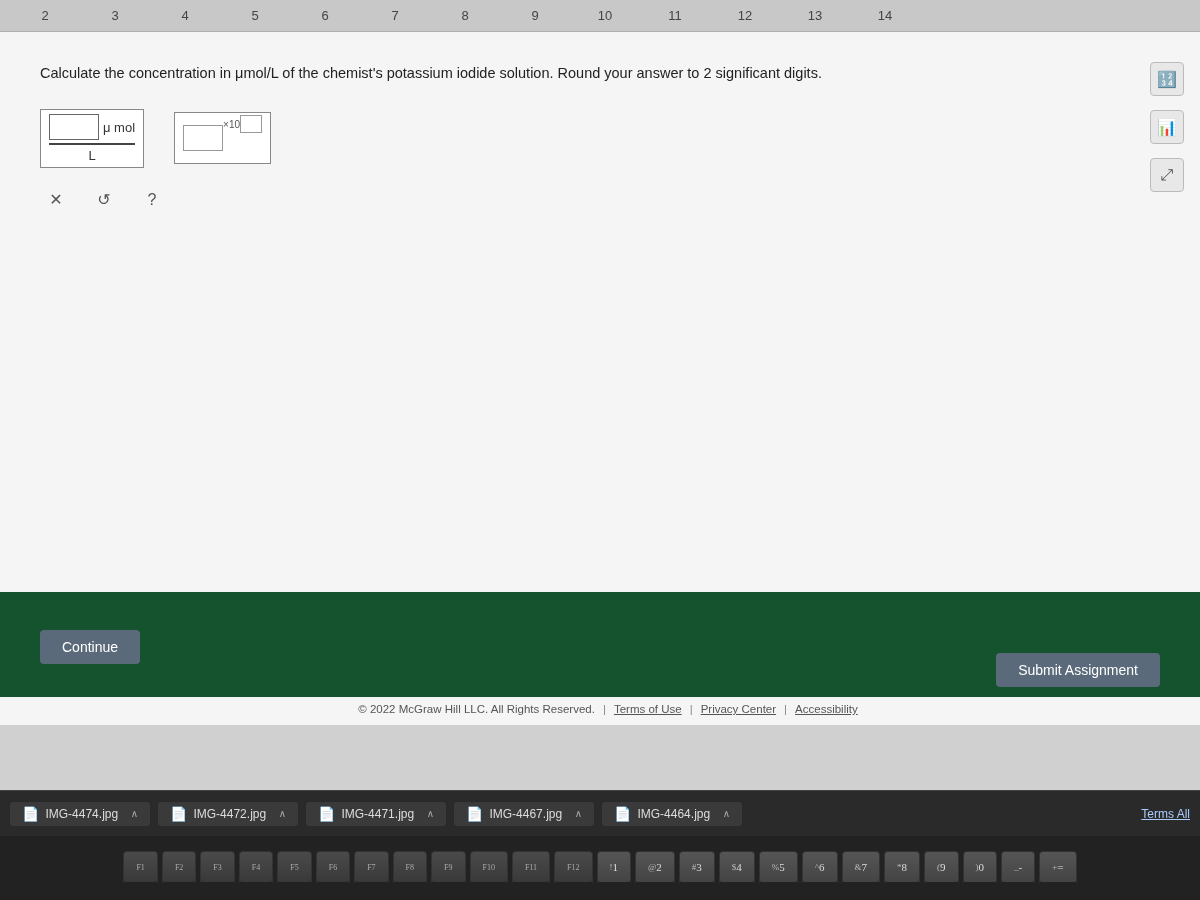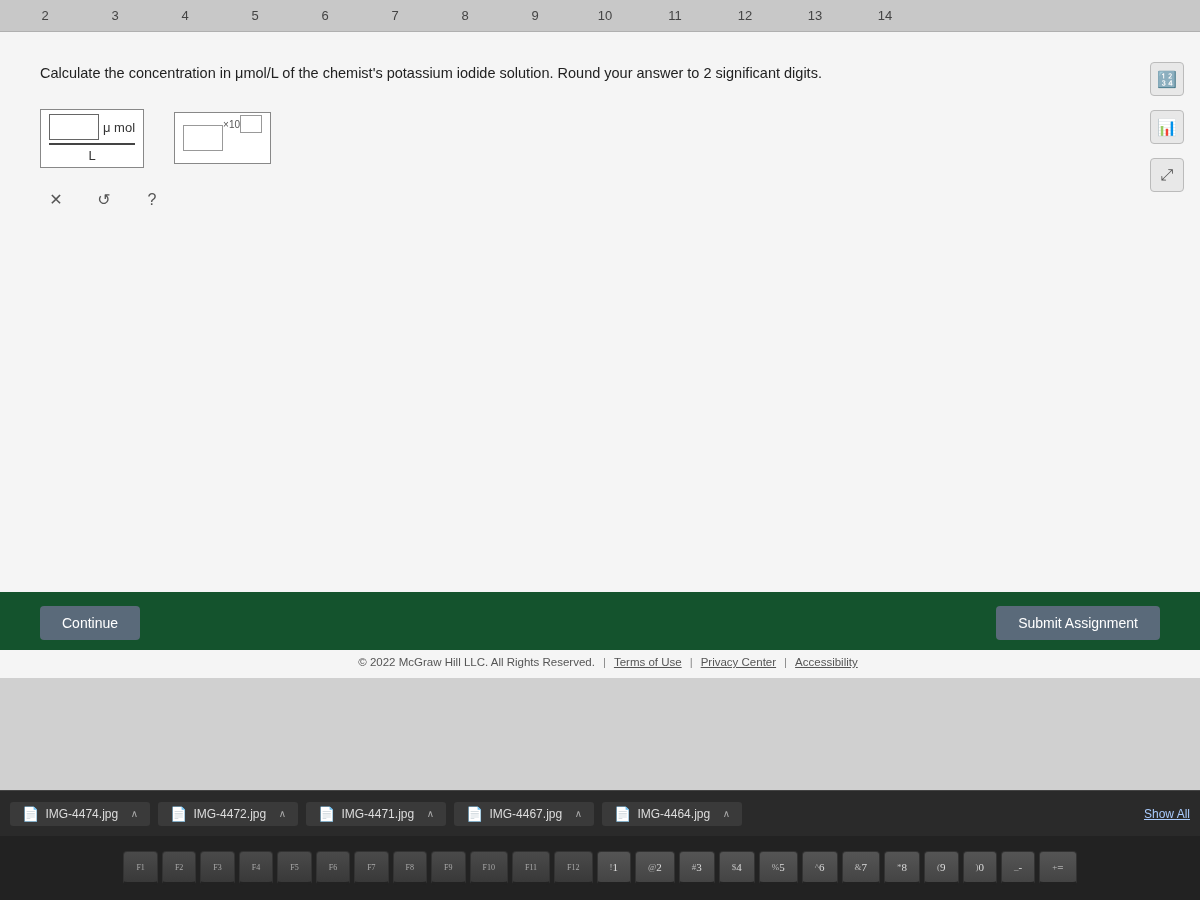--- a/index.html
+++ b/index.html
@@ -180,20 +180,21 @@
 
     .submit-btn {
       background: #5a6a7a;
       color: white;
       border: none;
       padding: 9px 22px;
       border-radius: 4px;
       font-size: 14px;
       cursor: pointer;
       font-weight: 500;
+      margin-top: 47px;
     }
 
     
     .footer {
       background: #f5f5f5;
       padding: 6px 24px 10px 40px;
       display: flex;
       justify-content: center;
       align-items: center;
       gap: 8px;
@@ -396,21 +397,21 @@
     <div class="dl-item">
       <span class="dl-icon">📄</span>
       <span class="dl-name">IMG-4467.jpg</span>
       <span class="dl-chevron">∧</span>
     </div>
     <div class="dl-item">
       <span class="dl-icon">📄</span>
       <span class="dl-name">IMG-4464.jpg</span>
       <span class="dl-chevron">∧</span>
     </div>
-    <span class="show-all-btn">Show All</span>
+    <span class="show-all-btn">Terms All</span>
   </div>
 
   <div class="keyboard-row">
 
     <div class="key fn">
         <span class="key-sub">F1</span>
       </div>
     <div class="key fn">
         <span class="key-sub">F2</span>
       </div>

